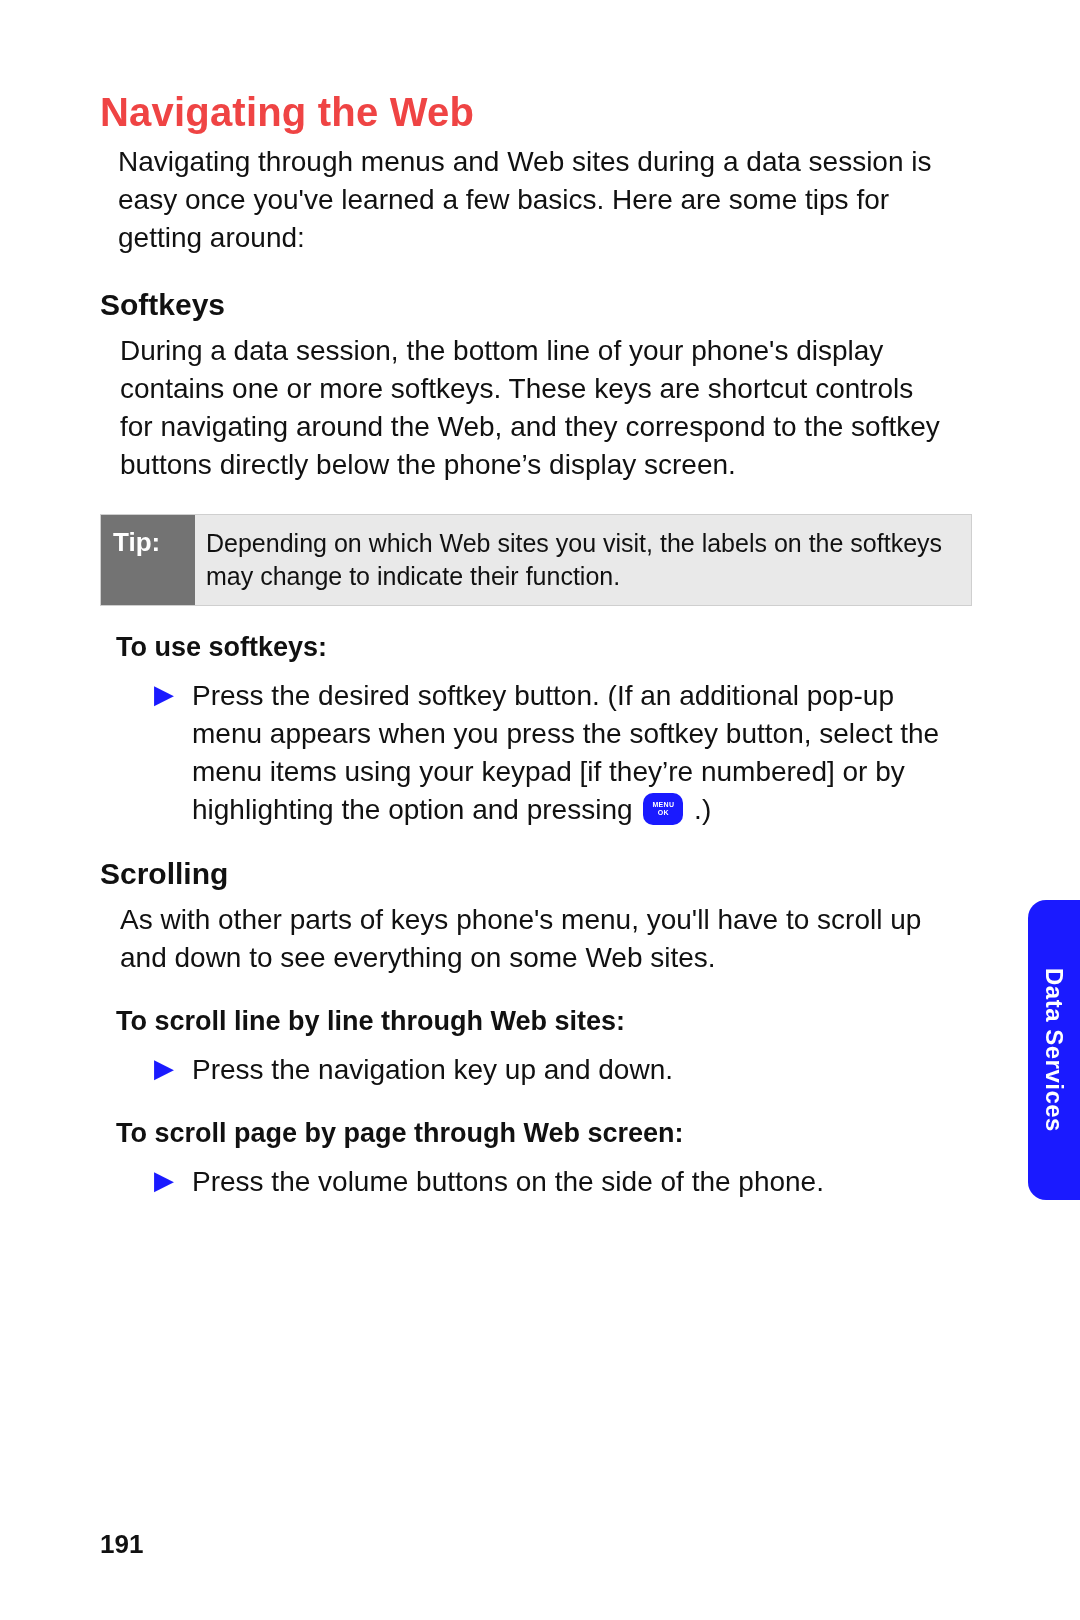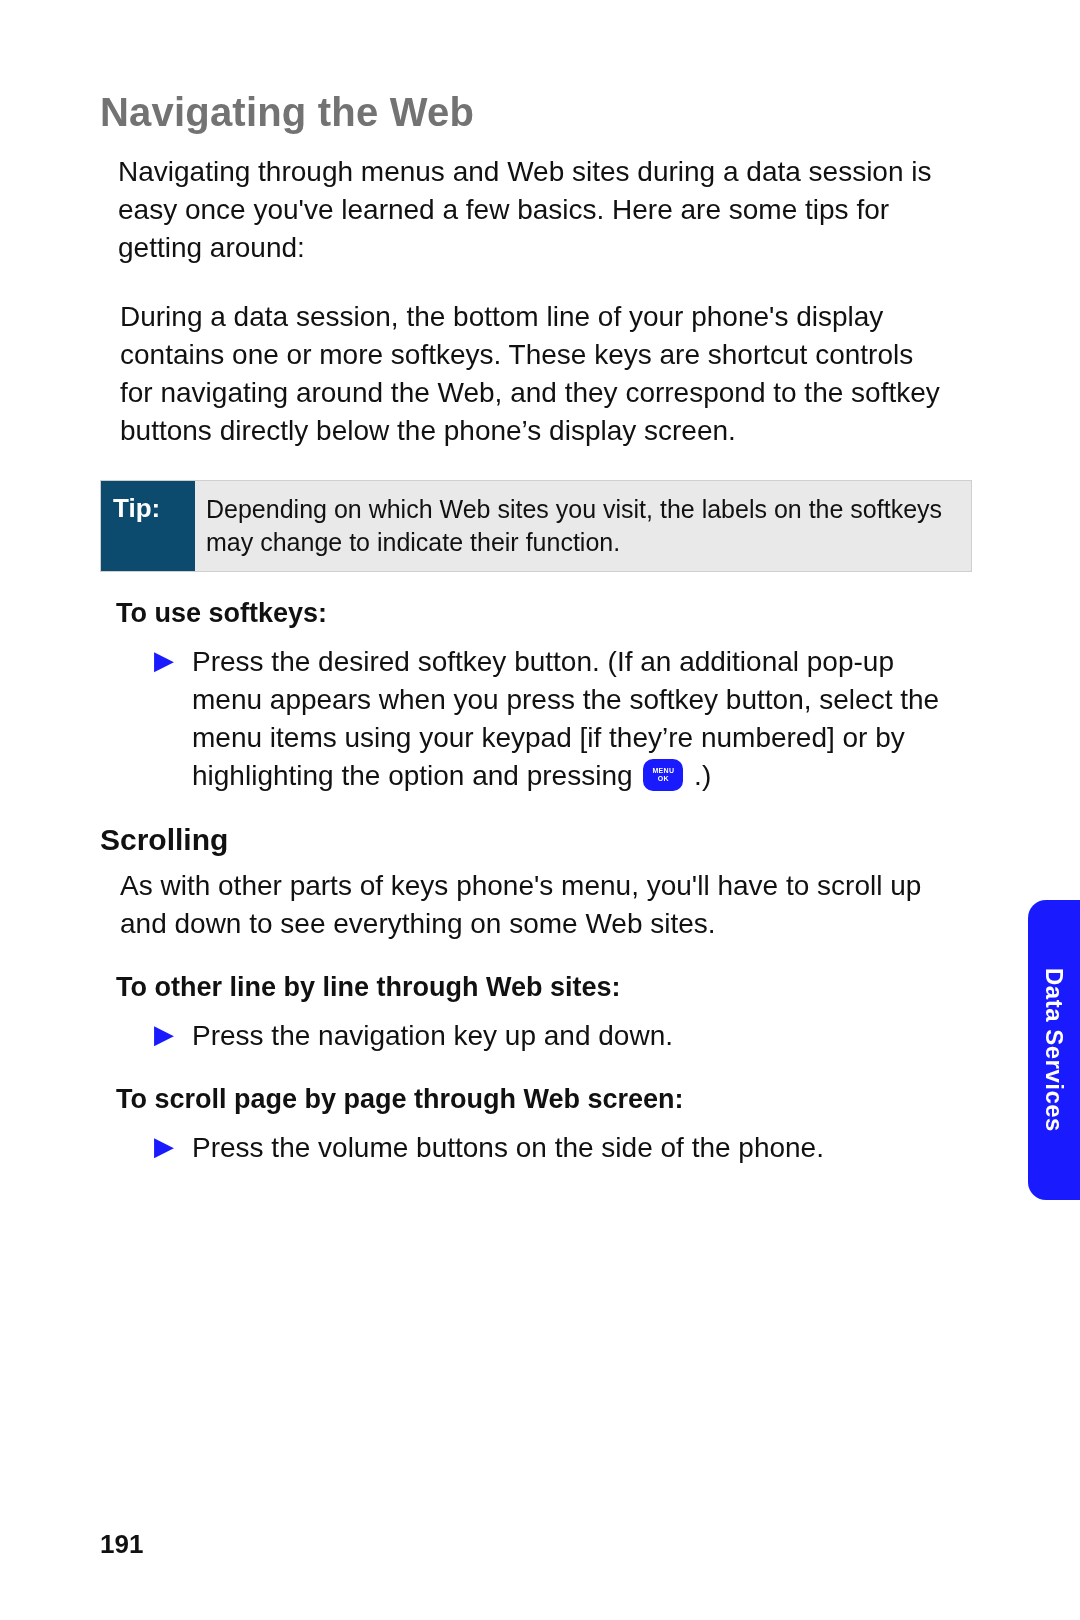--- a/index.html
+++ b/index.html
@@ -1,42 +1,43 @@
 <!DOCTYPE html>
 <html><head>
 <meta charset="utf-8">
 <style>
 html,body{margin:0;padding:0;background:#fff;font-family:"Segoe UI","Helvetica Neue",Arial,sans-serif;color:#111}
 .page{width:1080px;height:1620px;position:relative;box-sizing:border-box;padding:90px 90px 60px 100px}
-h1.title{color:#737373;font-size:40px;font-weight:700;margin:0 0 18px 0;letter-spacing:.2px}
+h1.title{color:#ef4444;font-size:40px;font-weight:700;margin:0 0 8px 0;letter-spacing:.2px}
 .intro{font-size:28px;line-height:1.35;margin:0 0 32px 18px;max-width:830px}
 h2.sub{font-size:30px;font-weight:700;margin:6px 0 10px 0}
 .para{font-size:28px;line-height:1.35;margin:0 0 30px 20px;max-width:830px}
 .tipbox{display:flex;align-items:stretch;border:1px solid #cfcfcf;margin:0 0 26px 0;max-width:870px}
-.tipbox .tiplabel{background:#0c4a6e;color:#fff;font-weight:700;font-size:26px;padding:12px 12px;min-width:70px;display:flex;align-items:flex-start}
+.tipbox .tiplabel{background:#737373;color:#fff;font-weight:700;font-size:26px;padding:12px 12px;min-width:70px;display:flex;align-items:flex-start}
 .tipbox .tipbody{background:#e9e9e9;font-size:25px;line-height:1.32;padding:12px 11px;flex:1}
 .lead{font-weight:700;font-size:27px;margin:8px 0 14px 16px}
 .bulleted{margin:0 0 28px 54px;max-width:800px}
 .bulleted .row{display:flex;align-items:flex-start;font-size:28px;line-height:1.36}
 .bulleted .arrow{color:#1a1aff;margin-right:18px;line-height:1.36;font-size:26px}
 .bulleted .txt{flex:1}
 .keychip{display:inline-flex;flex-direction:column;align-items:center;justify-content:center;background:#1a1aff;color:#fff;border-radius:10px;width:40px;height:32px;vertical-align:middle;margin:0 3px;position:relative;top:-2px}
 .keychip span{font-size:7px;line-height:8px;font-weight:700;letter-spacing:.3px}
 .sidetab{position:absolute;right:0;top:900px;background:#1a1aff;color:#fff;border-radius:18px 0 0 18px;width:52px;height:300px;display:flex;align-items:center;justify-content:center}
 .sidetab .lbl{writing-mode:vertical-rl;font-weight:700;font-size:24px;letter-spacing:.5px}
 .footer{position:absolute;left:100px;right:90px;bottom:60px;display:flex;justify-content:space-between;font-weight:700;font-size:26px}
 </style>
 </head>
 <body>
 
 <div class="page">
 
   <h1 class="title">Navigating the Web</h1>
   <p class="intro">Navigating through menus and Web sites during a data session is easy once you've learned a few basics. Here are some tips for getting around:</p>
 
+  <h2 class="sub">Softkeys</h2>
   <p class="para">During a data session, the bottom line of your phone's display contains one or more softkeys. These keys are shortcut controls for navigating around the Web, and they correspond to the softkey buttons directly below the phone’s display screen.</p>
 
   <div class="tipbox">
     <div class="tiplabel">Tip:</div>
     <div class="tipbody">Depending on which Web sites you visit, the labels on the softkeys may change to indicate their function.</div>
   </div>
 
   <div class="lead">To use softkeys:</div>
   <div class="bulleted">
     <div class="row">
@@ -48,21 +49,21 @@
           <span>OK</span>
         </span>
         <span> .)</span>
       </div>
     </div>
   </div>
 
   <h2 class="sub">Scrolling</h2>
   <p class="para">As with other parts of keys phone's menu, you'll have to scroll up and down to see everything on some Web sites.</p>
 
-  <div class="lead">To other line by line through Web sites:</div>
+  <div class="lead">To scroll line by line through Web sites:</div>
   <div class="bulleted">
     <div class="row">
       <div class="arrow">▶</div>
       <div class="txt">Press the navigation key up and down.</div>
     </div>
   </div>
 
   <div class="lead">To scroll page by page through Web screen:</div>
   <div class="bulleted">
     <div class="row">

